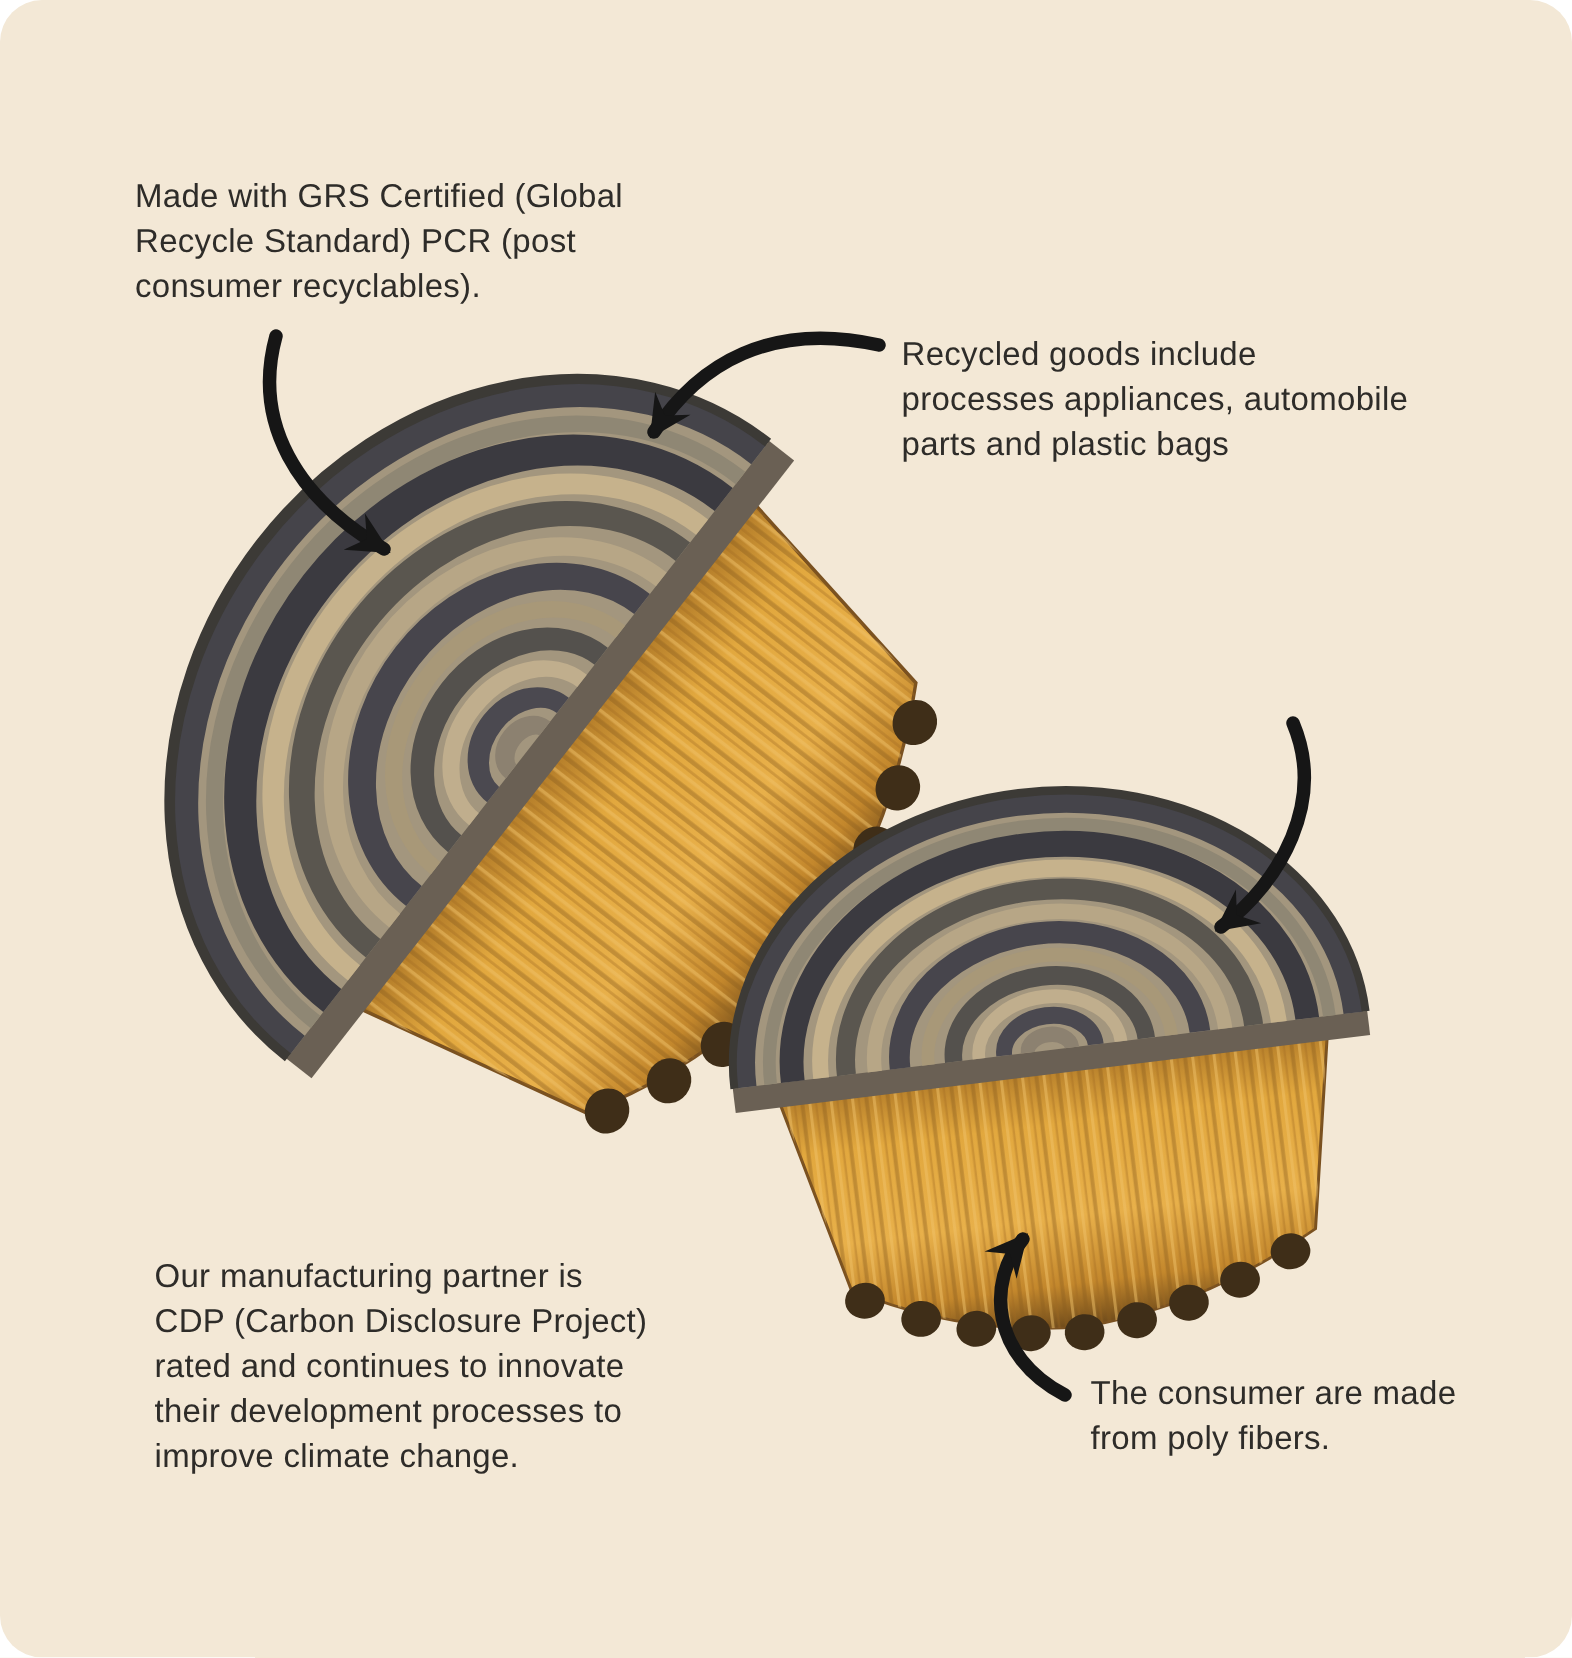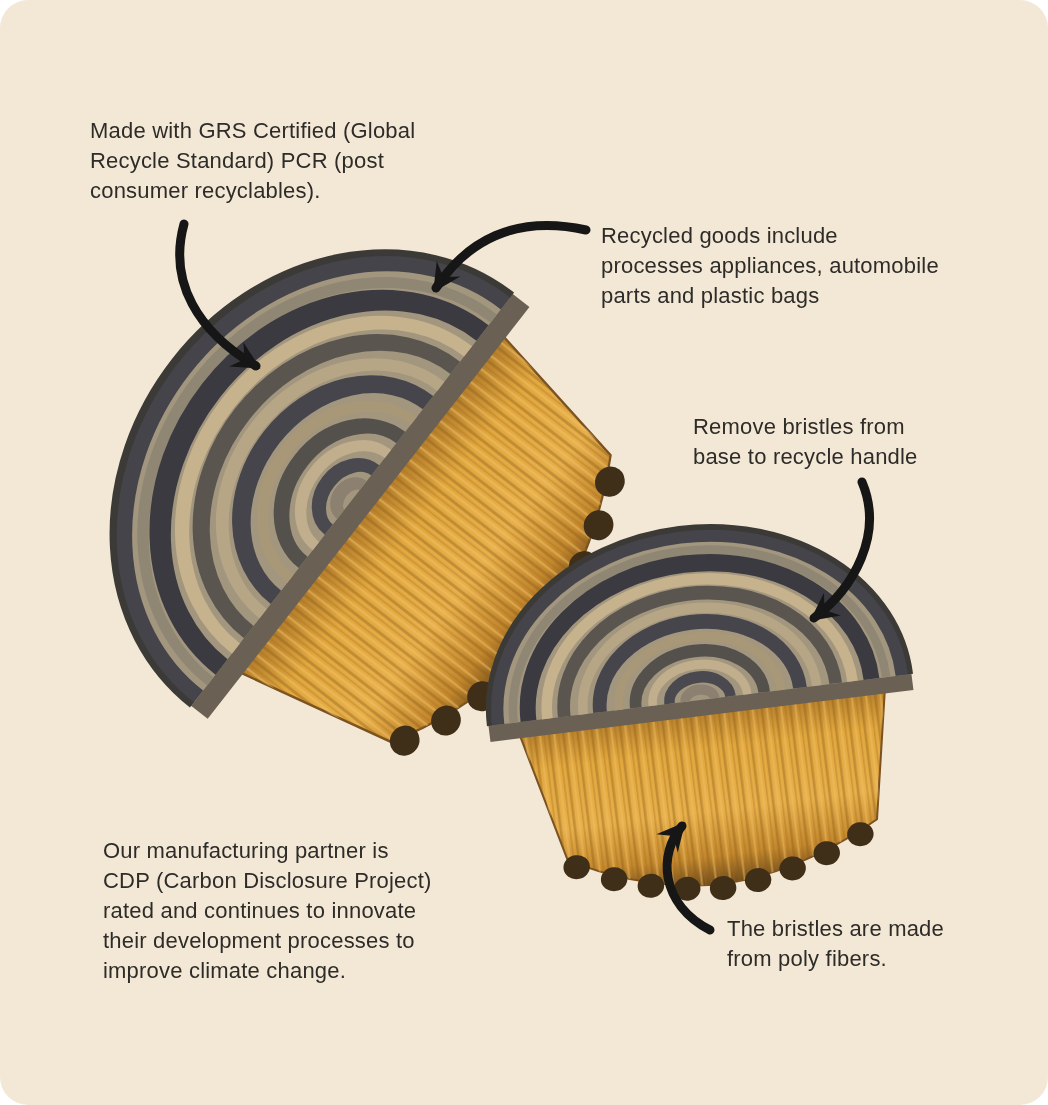--- a/index.html
+++ b/index.html
@@ -101,25 +101,23 @@
   </svg>
 
   <div class="annotation t-grs">Made with GRS Certified (Global
 Recycle Standard) PCR (post
 consumer recyclables).</div>
 
   <div class="annotation t-recycled">Recycled goods include
 processes appliances, automobile
 parts and plastic bags</div>
 
-  <div class="annotation t-remove">Remove bristles from
-base to recycle handle</div>
 
   <div class="annotation t-manufacturing">Our manufacturing partner is
 CDP (Carbon Disclosure Project)
 rated and continues to innovate
 their development processes to
 improve climate change.</div>
 
-  <div class="annotation t-poly">The bristles are made
+  <div class="annotation t-poly">The consumer are made
 from poly fibers.</div>
 
 </div>
 
 </body></html>

